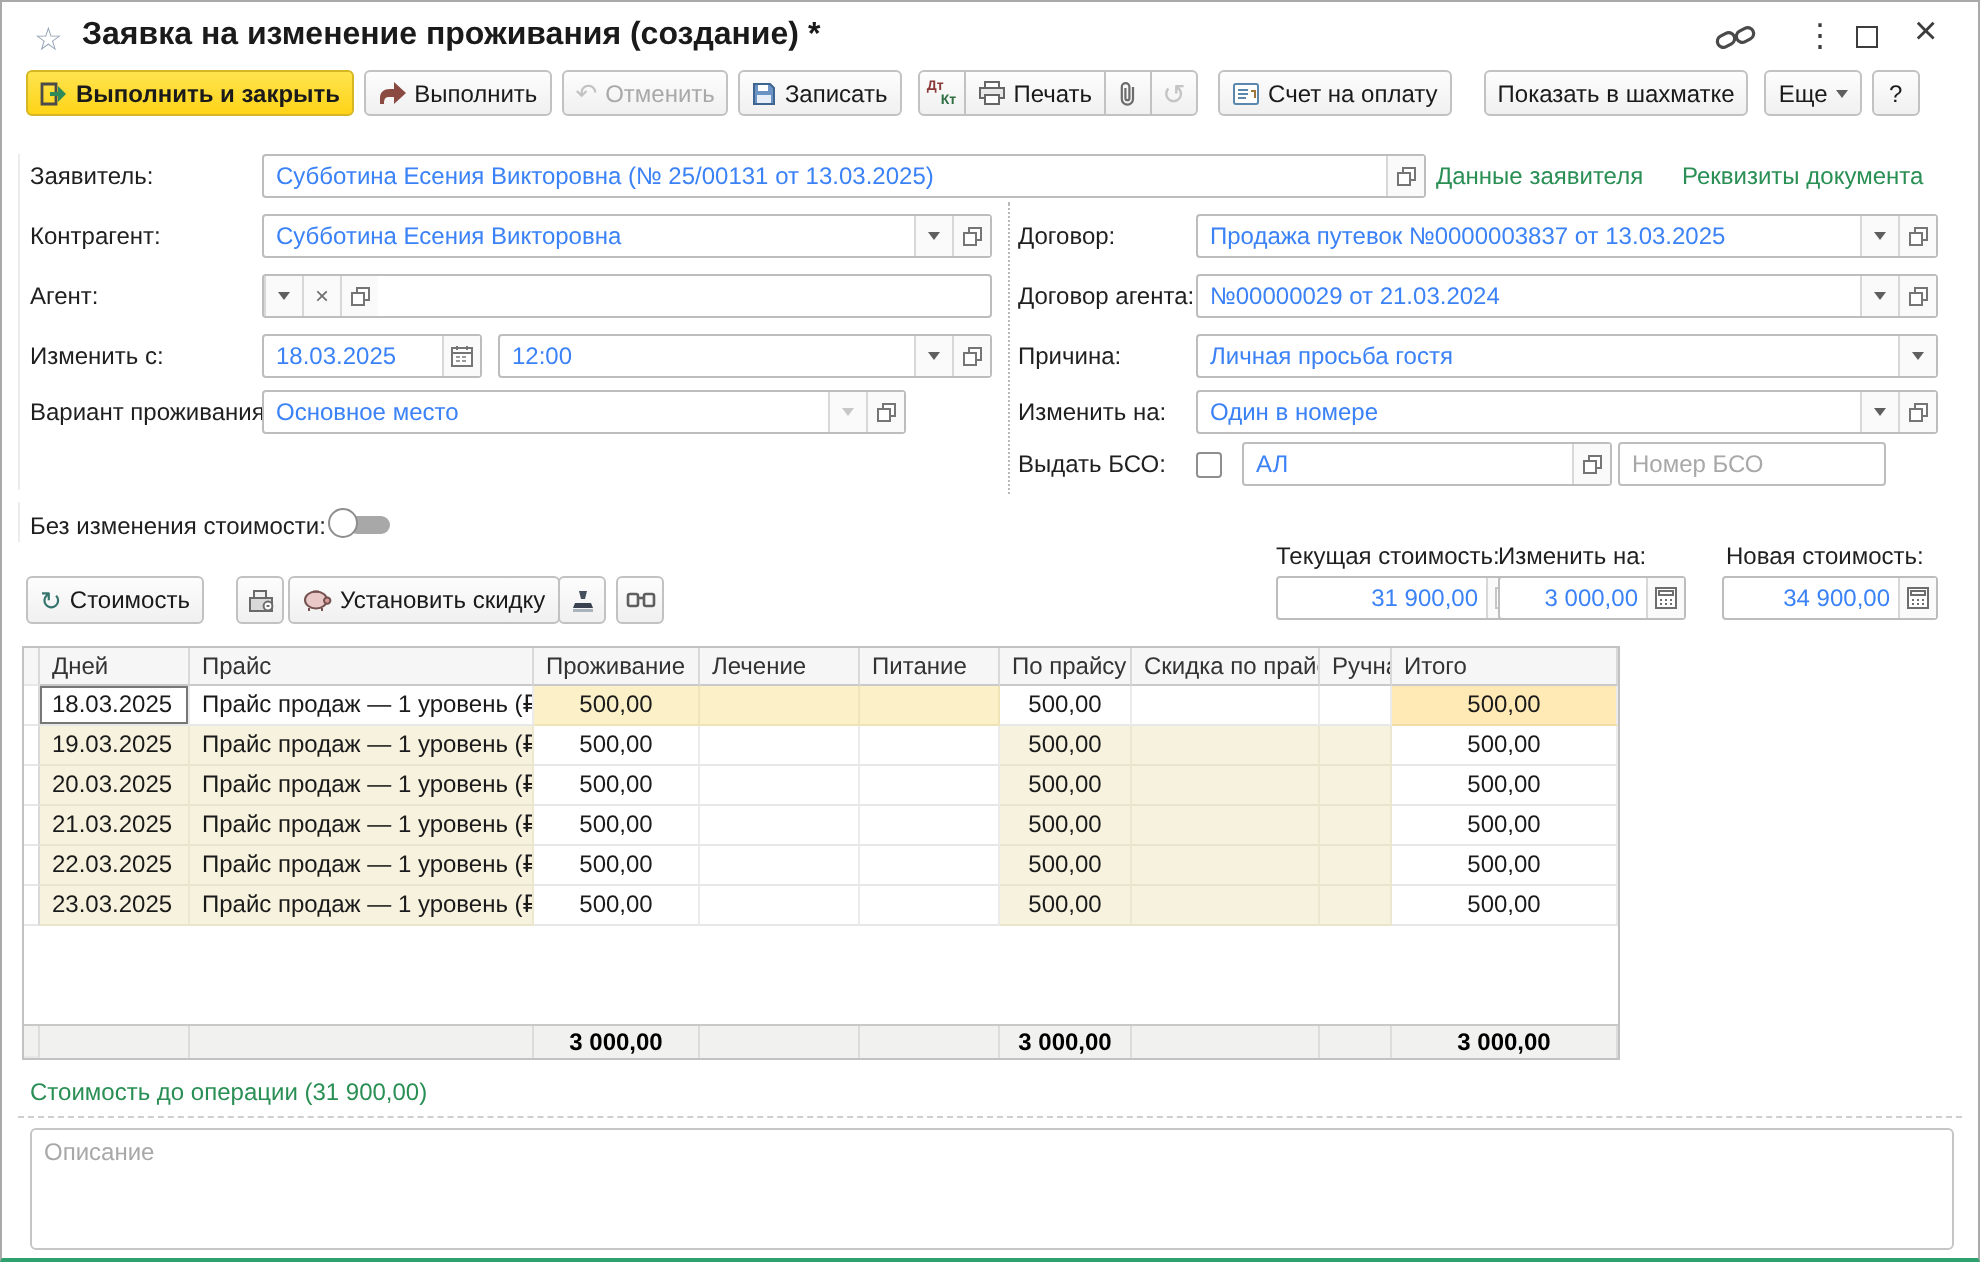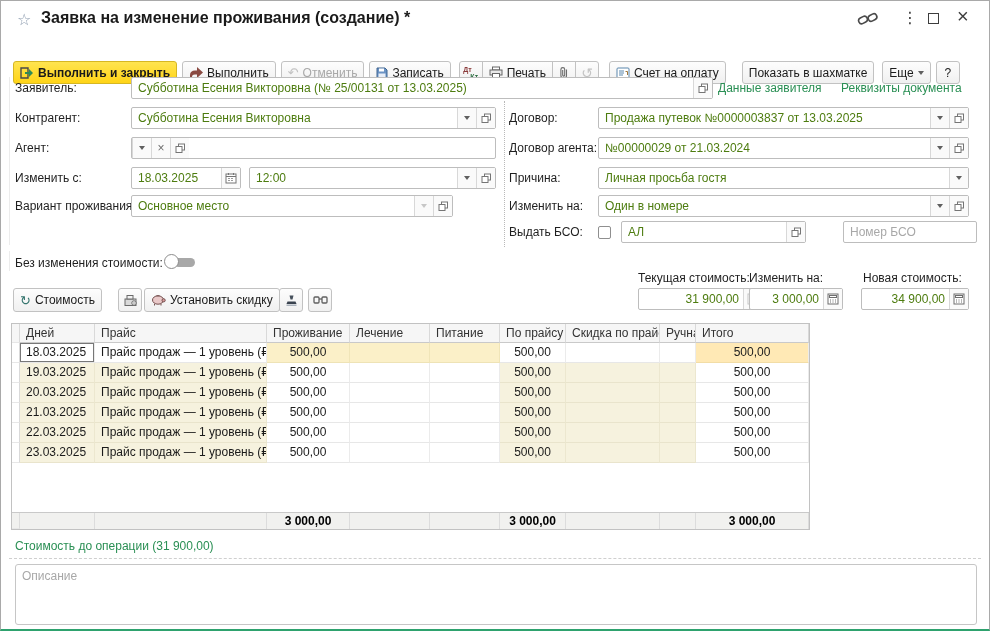--- a/index.html
+++ b/index.html
@@ -3,37 +3,37 @@
 <meta charset="utf-8">
 <style>
   *{margin:0;padding:0;box-sizing:border-box}
   html,body{background:#e9e9e9}
   body{font-family:"Liberation Sans","DejaVu Sans",sans-serif}
   #win{position:relative;width:990px;height:631px;background:#fff;border:1px solid #a9a9a9;border-bottom:2px solid #2ea26e;overflow:hidden}
   .lbl{position:absolute;font-size:12px;color:#1f1f1f;line-height:22px;white-space:nowrap}
   .glink{position:absolute;font-size:12px;color:#2a8f54;cursor:pointer;white-space:nowrap;line-height:22px}
   
   .fld{position:absolute;height:22px;display:flex;align-items:stretch;border:1px solid #bdbdbd;border-radius:2px;background:#fff}
-  .fld input{flex:1;min-width:0;border:0;outline:0;padding:0 6px;font:12px "Liberation Sans","DejaVu Sans",sans-serif;color:#4d7c0f;background:transparent}
+  .fld input{flex:1;min-width:0;border:0;outline:0;padding:0 6px;font:12px "Liberation Sans","DejaVu Sans",sans-serif;color:#3b82f6;background:transparent}
   .fld input.num{text-align:right;padding-right:4px}
   .fld input::placeholder{color:#a8a8a8}
   .fbtn{width:19px;display:flex;align-items:center;justify-content:center;border-left:1px solid #d8d8d8;background:#fafafa;cursor:pointer}
   .caret{width:0;height:0;border-left:3.5px solid transparent;border-right:3.5px solid transparent;border-top:4px solid #5f5f5f}
   .caret.dis{border-top-color:#c7c7c7}
   .xchar{font-size:12px;color:#6e6e6e;line-height:1}
   
   .btn{display:inline-flex;align-items:center;justify-content:center;gap:4px;height:23px;padding:0 6px;border:1px solid #c2c2c2;border-radius:3px;background:linear-gradient(180deg,#fdfdfd,#f0f0f0);font-size:12px;color:#1a1a1a;cursor:pointer;white-space:nowrap}
   .btn.primary{background:linear-gradient(180deg,#ffe450,#ffd417);border-color:#d6b723;font-weight:700}
   .btn.disabled{color:#a9a9a9;cursor:default}
   .btn.iconbtn{width:24px;padding:0}
   .grp{display:flex}
   .grp .btn{border-radius:0;margin-left:-1px}
   .grp .btn:first-child{border-radius:3px 0 0 3px;margin-left:0}
   .grp .btn:last-child{border-radius:0 3px 3px 0}
-  .toolbar{position:absolute;left:12px;top:60px;right:8px;height:23px;display:flex;align-items:stretch}.ml5{margin-left:5px}.ml8{margin-left:8px}.ml10{margin-left:10px}.ml16{margin-left:16px}
+  .toolbar{position:absolute;left:12px;top:34px;right:8px;height:23px;display:flex;align-items:stretch}.ml5{margin-left:5px}.ml8{margin-left:8px}.ml10{margin-left:10px}.ml16{margin-left:16px}
   .dtkt{display:block;font-size:7px;line-height:7px;font-weight:700}
   .dtkt .d{display:block;text-align:left;color:#8b3a3a}
   .dtkt .k{display:block;padding-left:7px;color:#2f6f43}
   
   .vline{position:absolute;left:8px;top:76px;height:168px;border-left:1px solid #ececec}
   .vline2{position:absolute;left:8px;top:250px;height:20px;border-left:1px solid #ececec}
   .dotline{position:absolute;left:503px;top:100px;height:146px;border-left:1px dotted #b9b9b9}
   .dash{position:absolute;left:8px;right:8px;top:557px;border-top:1px dashed #cfcfcf}
   
   .switch{position:absolute;left:163px;top:253px;width:32px;height:16px;cursor:pointer}
@@ -296,21 +296,21 @@
   <span class="cb"></span>
   <div class="fld" style="left:620px;top:220px;width:185px">
     <input value="АЛ" style="">
     <span class="fbtn">
         <svg width="11" height="11" viewBox="0 0 11 11">
           <rect x="3.5" y="1" width="6" height="6" fill="#fff" stroke="#757575"></rect>
           <rect x="1" y="3.5" width="6" height="6" fill="#fff" stroke="#757575"></rect>
         </svg>
       </span>
   </div>
-  <div class="fld" style="left:842px;top:220px;width:134px">
+  <div class="fld" style="left:808px;top:220px;width:134px">
     <input placeholder="Номер БСО" style="">
   </div>
 
   <span class="lbl" style="left:14px;top:251px">Без изменения стоимости:</span>
   <span class="switch">
     <span class="track"></span>
     <span class="knob"></span>
   </span>
 
   <span class="lbl" style="left:637px;top:266px">Текущая стоимость:</span>

